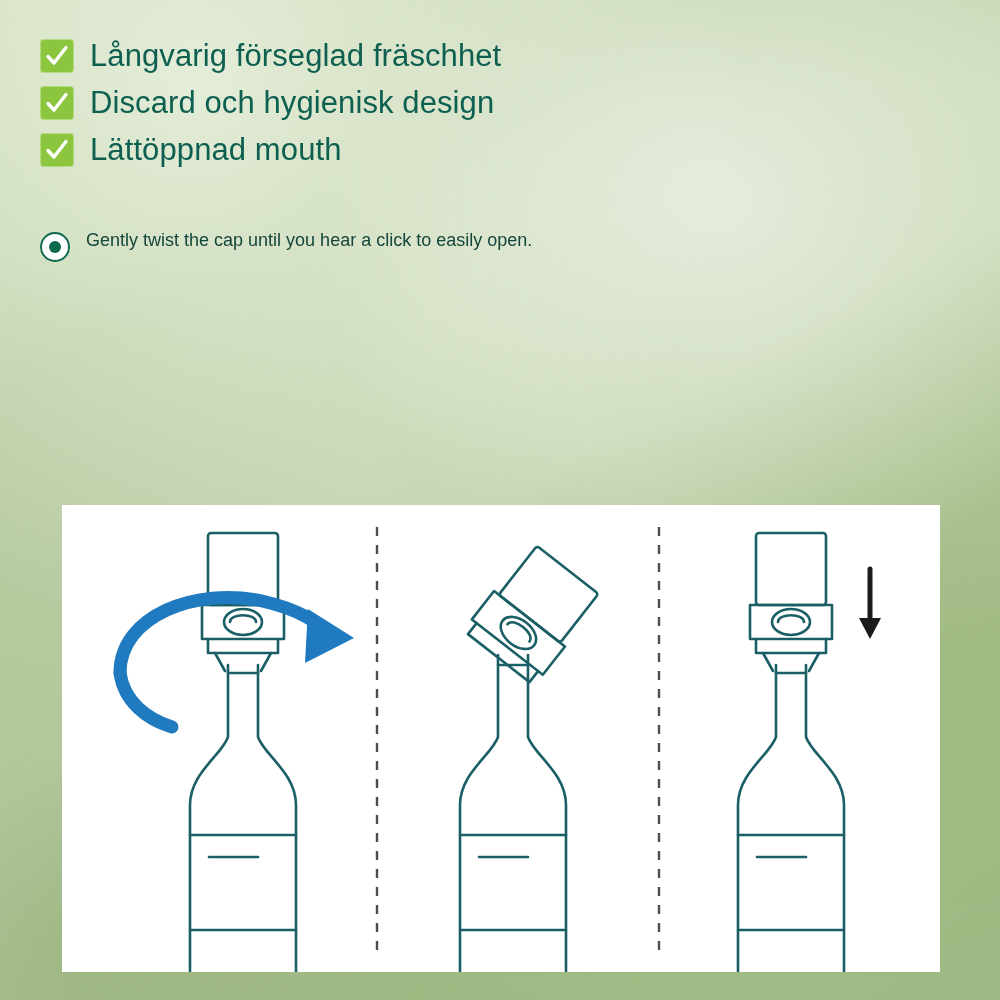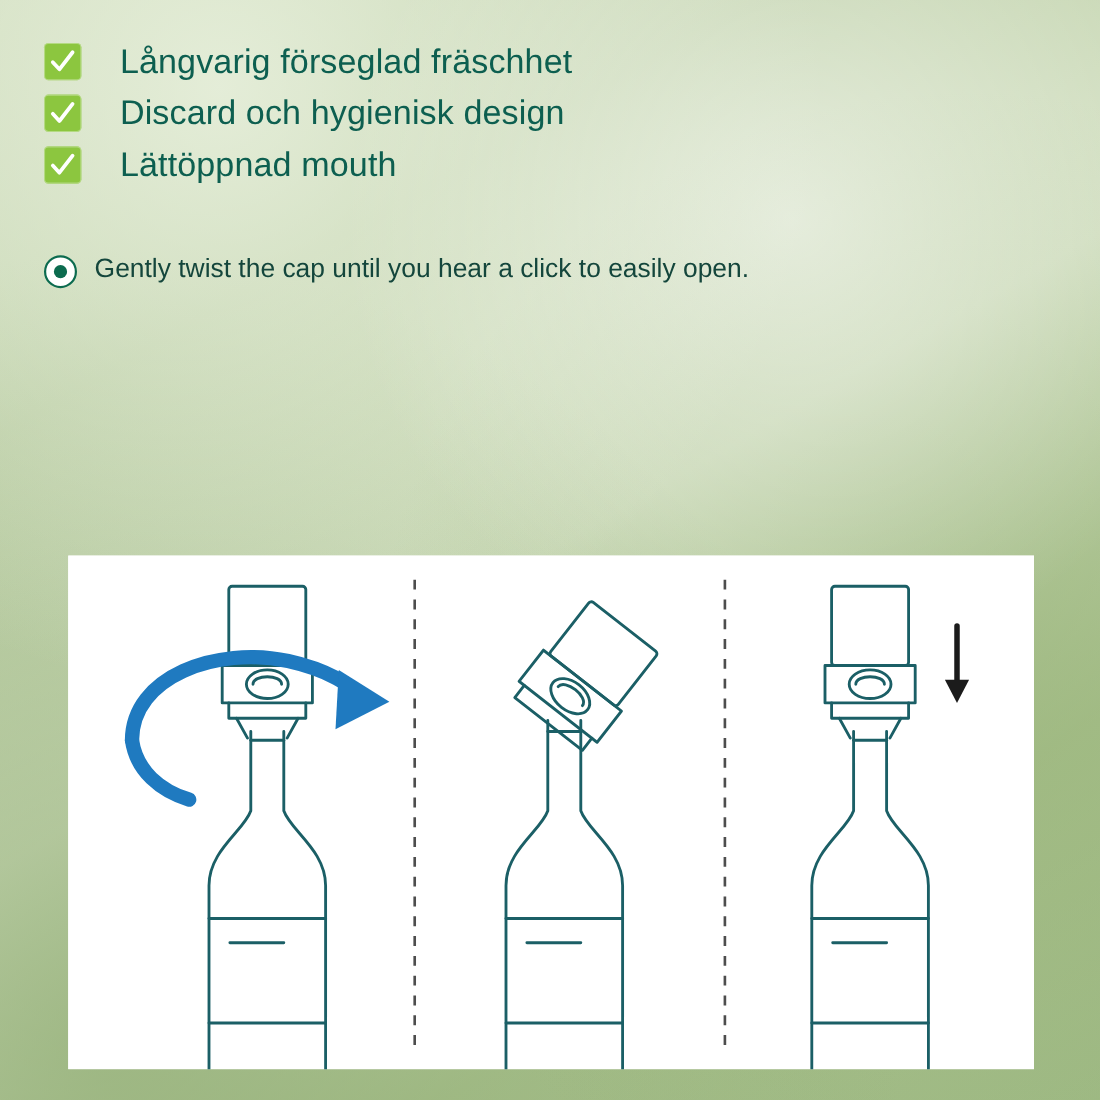--- a/index.html
+++ b/index.html
@@ -47,21 +47,20 @@
   .check-box svg {
     position: absolute;
     left: 3px;
     top: 3px;
   }
   .feature-text {
     font-size: 31px;
     color: #0d5f50;
     letter-spacing: 0.1px;
     white-space: nowrap;
-    margin-left: 19px;
   }
   .instructions {
     position: absolute;
     left: 40px;
     top: 228px;
     width: 790px;
   }
   .instr-row {
     display: flex;
     align-items: flex-start;
@@ -84,21 +83,21 @@
     left: 50%;
     top: 50%;
     width: 12px;
     height: 12px;
     margin-left: -6px;
     margin-top: -6px;
     border-radius: 50%;
     background: #0c6b4f;
   }
   .instr-text {
-    font-size: 24px;
+    font-size: 18px;
     line-height: 1.42;
     color: #14463c;
     max-width: 740px;
   }
   .panel {
     position: absolute;
     left: 62px;
     top: 505px;
     width: 878px;
     height: 467px;

